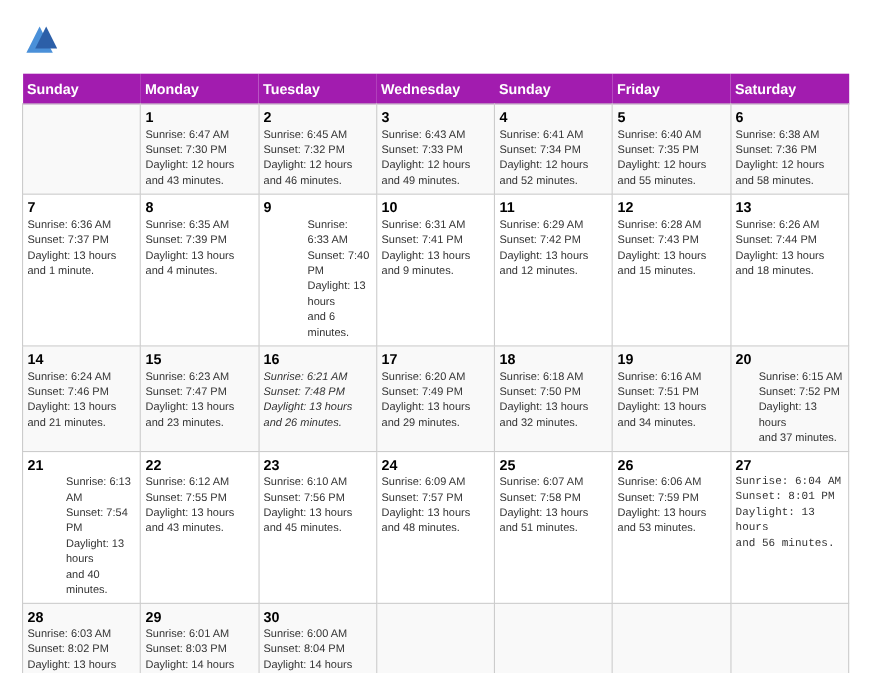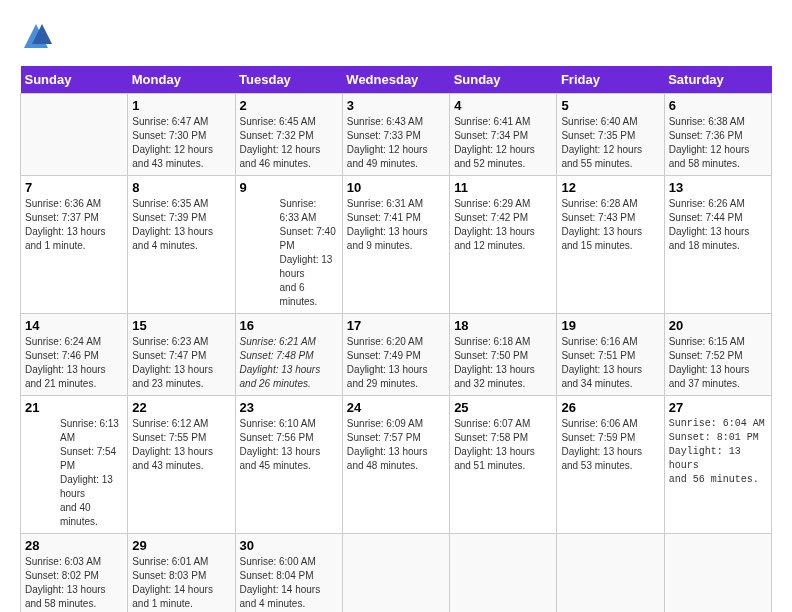--- a/index.html
+++ b/index.html
@@ -42,21 +42,21 @@
     .subtitle {
       font-size: 16px;
       color: #555;
     }
     table {
       width: 100%;
       border-collapse: collapse;
       font-size: 11px;
     }
     thead tr th {
-      background-color: #6d28d9;
+      background-color: #a21caf;
       color: #fff;
       padding: 6px 4px;
       text-align: left;
       font-size: 13px;
       font-weight: bold;
     }
     tbody tr td {
       border: 1px solid #ccc;
       vertical-align: top;
       padding: 4px 4px;
@@ -252,21 +252,21 @@
         </td>
         <td>
           <div class="day-number">19</div>
           <div class="day-info" style="white-space: pre-line;">Sunrise: 6:16 AM
 Sunset: 7:51 PM
 Daylight: 13 hours
 and 34 minutes.</div>
         </td>
         <td>
           <div class="day-number">20</div>
-          <div class="day-info" style="white-space: pre-line;">Sunrise: 6:15 AM
+          <div class="day-info" style="white-space: pre-line; margin-left: 21px;">Sunrise: 6:15 AM
 Sunset: 7:52 PM
 Daylight: 13 hours
 and 37 minutes.</div>
         </td>
       </tr>
       <tr>
         <td>
           <div class="day-number">21</div>
           <div class="day-info" style="white-space: pre-line; margin-left: 35px;">Sunrise: 6:13 AM
 Sunset: 7:54 PM

